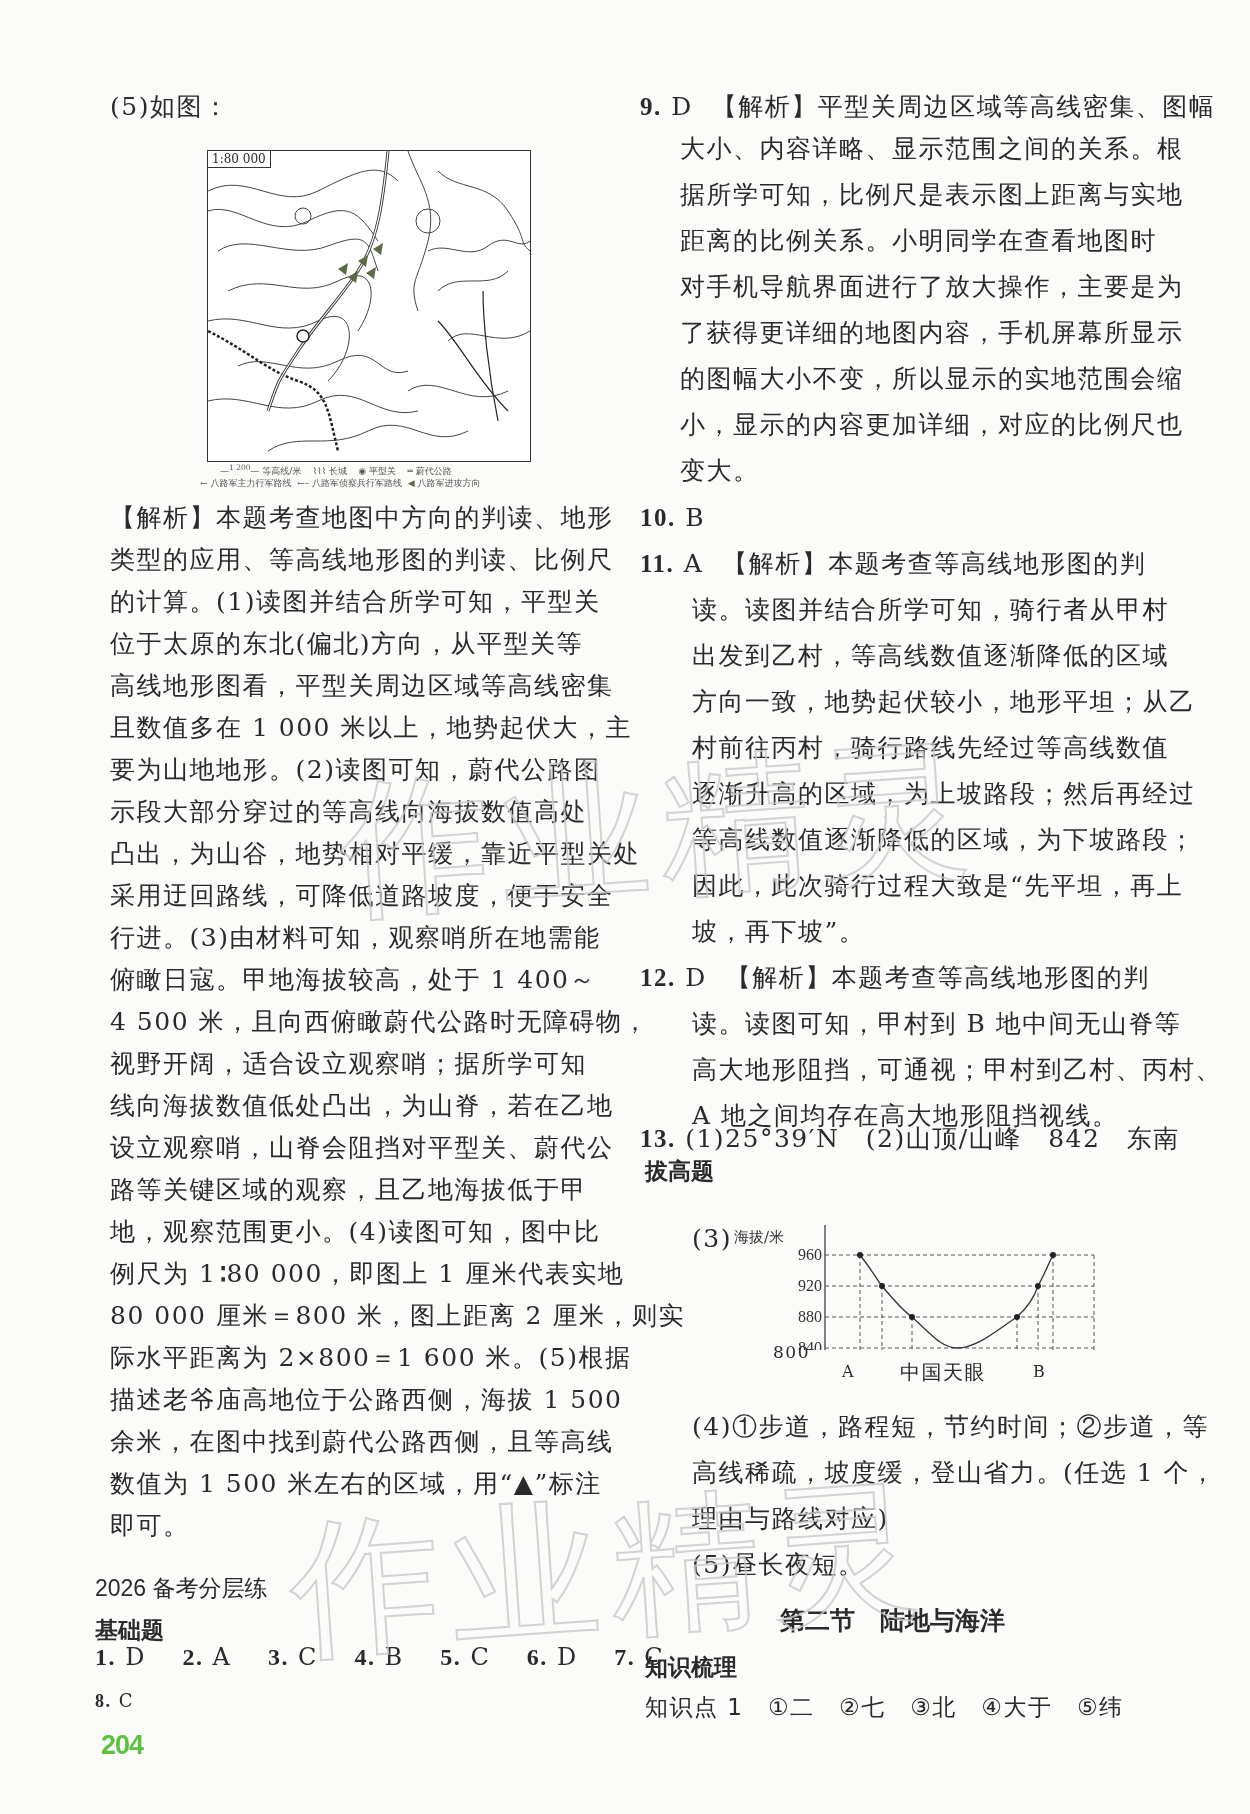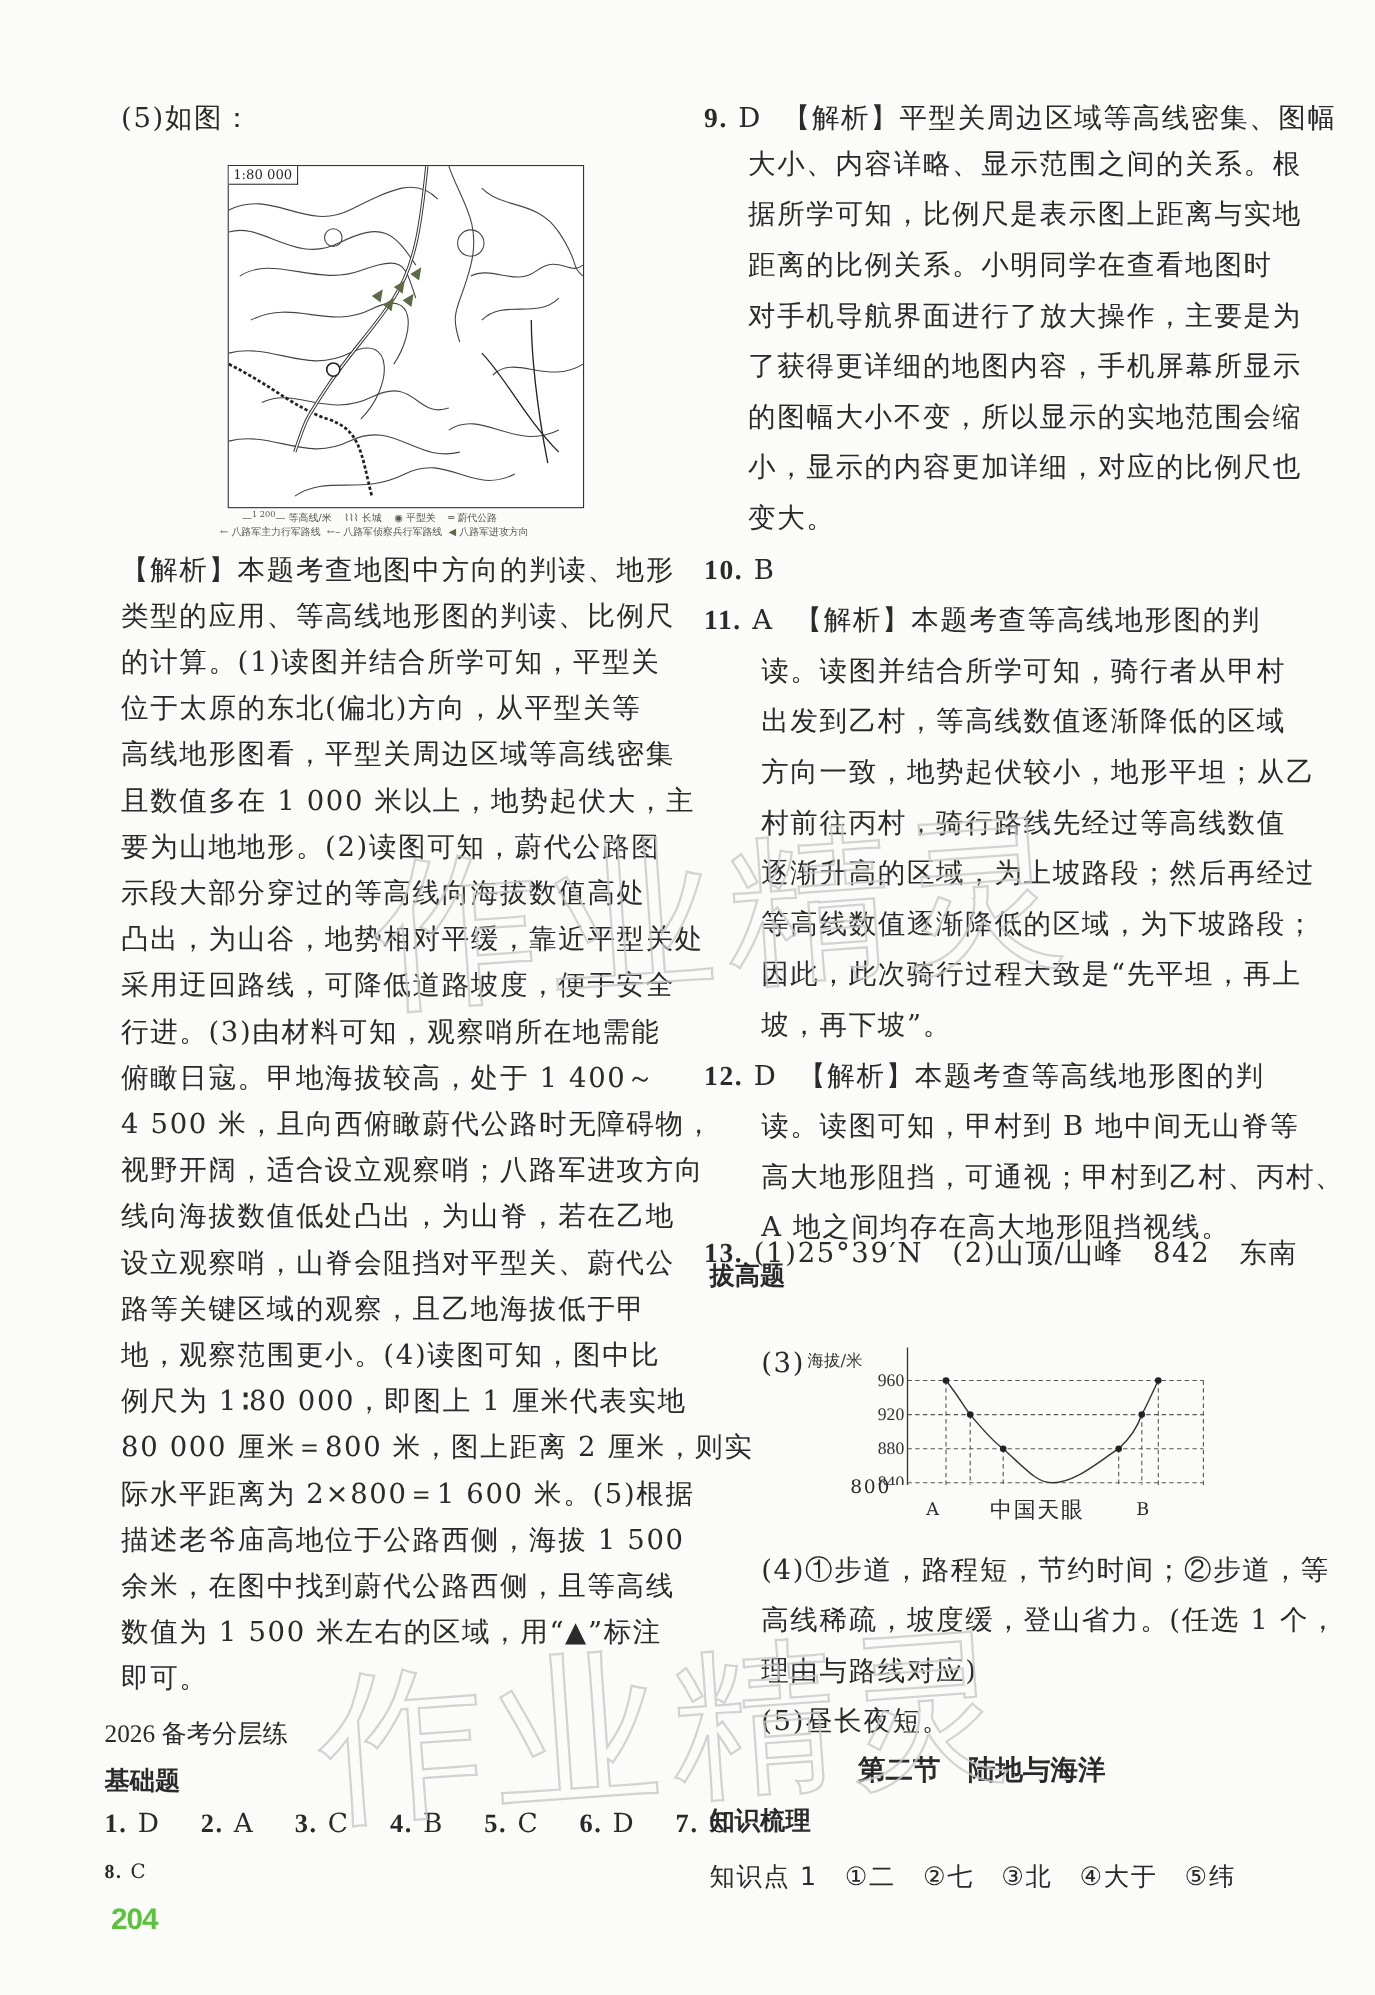--- a/index.html
+++ b/index.html
@@ -9,21 +9,21 @@
   .left{left:110px;width:440px;}
   .right{left:640px;width:520px;}
   .line{position:absolute;font-size:25px;line-height:42px;white-space:nowrap;letter-spacing:1.5px;}
   .sans{font-family:"DejaVu Sans","Liberation Sans",sans-serif;}
   .qnum{font-weight:bold;font-family:"Liberation Serif",serif;}
   .map{position:absolute;left:207px;top:150px;width:322px;height:310px;border:1.5px solid #333;background:#fff;}
   .map-scale{position:absolute;left:0;top:0;border-right:1px solid #333;border-bottom:1px solid #333;font-size:12px;padding:1px 4px;background:#fff;}
   .legend{position:absolute;left:200px;font-size:9px;color:#555;white-space:nowrap;}
   .chart{position:absolute;left:692px;top:1220px;width:420px;height:130px;}
   .pagenum{position:absolute;left:101px;top:1730px;font-size:27px;font-weight:bold;color:#5ac23b;font-family:"Liberation Sans",sans-serif;letter-spacing:-1px;}
-  .heading{position:absolute;font-size:23px;font-weight:bold;font-family:Liberation Serif, serif;}
+  .heading{position:absolute;font-size:23px;font-weight:bold;font-family:Liberation Sans, sans-serif;margin-top:12px;}
   .watermark{position:absolute;font-size:150px;font-family:"DejaVu Sans",sans-serif;color:transparent;-webkit-text-stroke:2px #c9c9c9;opacity:.8;pointer-events:none;letter-spacing:10px;}
 </style>
 </head>
 <body>
 
 <div class="col left">
   <div class="line" style="left:0;top:86px;">(5)如图：</div>
 </div>
 
 <div class="map">
@@ -84,21 +84,21 @@
   <div class="line" style="top:623px">位于太原的东北(偏北)方向，从平型关等</div>
   <div class="line" style="top:665px">高线地形图看，平型关周边区域等高线密集</div>
   <div class="line" style="top:707px">且数值多在 1 000 米以上，地势起伏大，主</div>
   <div class="line" style="top:749px">要为山地地形。(2)读图可知，蔚代公路图</div>
   <div class="line" style="top:791px">示段大部分穿过的等高线向海拔数值高处</div>
   <div class="line" style="top:833px">凸出，为山谷，地势相对平缓，靠近平型关处</div>
   <div class="line" style="top:875px">采用迂回路线，可降低道路坡度，便于安全</div>
   <div class="line" style="top:917px">行进。(3)由材料可知，观察哨所在地需能</div>
   <div class="line" style="top:959px">俯瞰日寇。甲地海拔较高，处于 1 400～</div>
   <div class="line" style="top:1001px">4 500 米，且向西俯瞰蔚代公路时无障碍物，</div>
-  <div class="line" style="top:1043px">视野开阔，适合设立观察哨；八路军进攻方向</div>
+  <div class="line" style="top:1043px">视野开阔，适合设立观察哨；据所学可知</div>
   <div class="line" style="top:1085px">线向海拔数值低处凸出，为山脊，若在乙地</div>
   <div class="line" style="top:1127px">设立观察哨，山脊会阻挡对平型关、蔚代公</div>
   <div class="line" style="top:1169px">路等关键区域的观察，且乙地海拔低于甲</div>
   <div class="line" style="top:1211px">地，观察范围更小。(4)读图可知，图中比</div>
   <div class="line" style="top:1253px">例尺为 1∶80 000，即图上 1 厘米代表实地</div>
   <div class="line" style="top:1295px">80 000 厘米＝800 米，图上距离 2 厘米，则实</div>
   <div class="line" style="top:1337px">际水平距离为 2×800＝1 600 米。(5)根据</div>
   <div class="line" style="top:1379px">描述老爷庙高地位于公路西侧，海拔 1 500</div>
   <div class="line" style="top:1421px">余米，在图中找到蔚代公路西侧，且等高线</div>
   <div class="line" style="top:1463px">数值为 1 500 米左右的区域，用“▲”标注</div>

